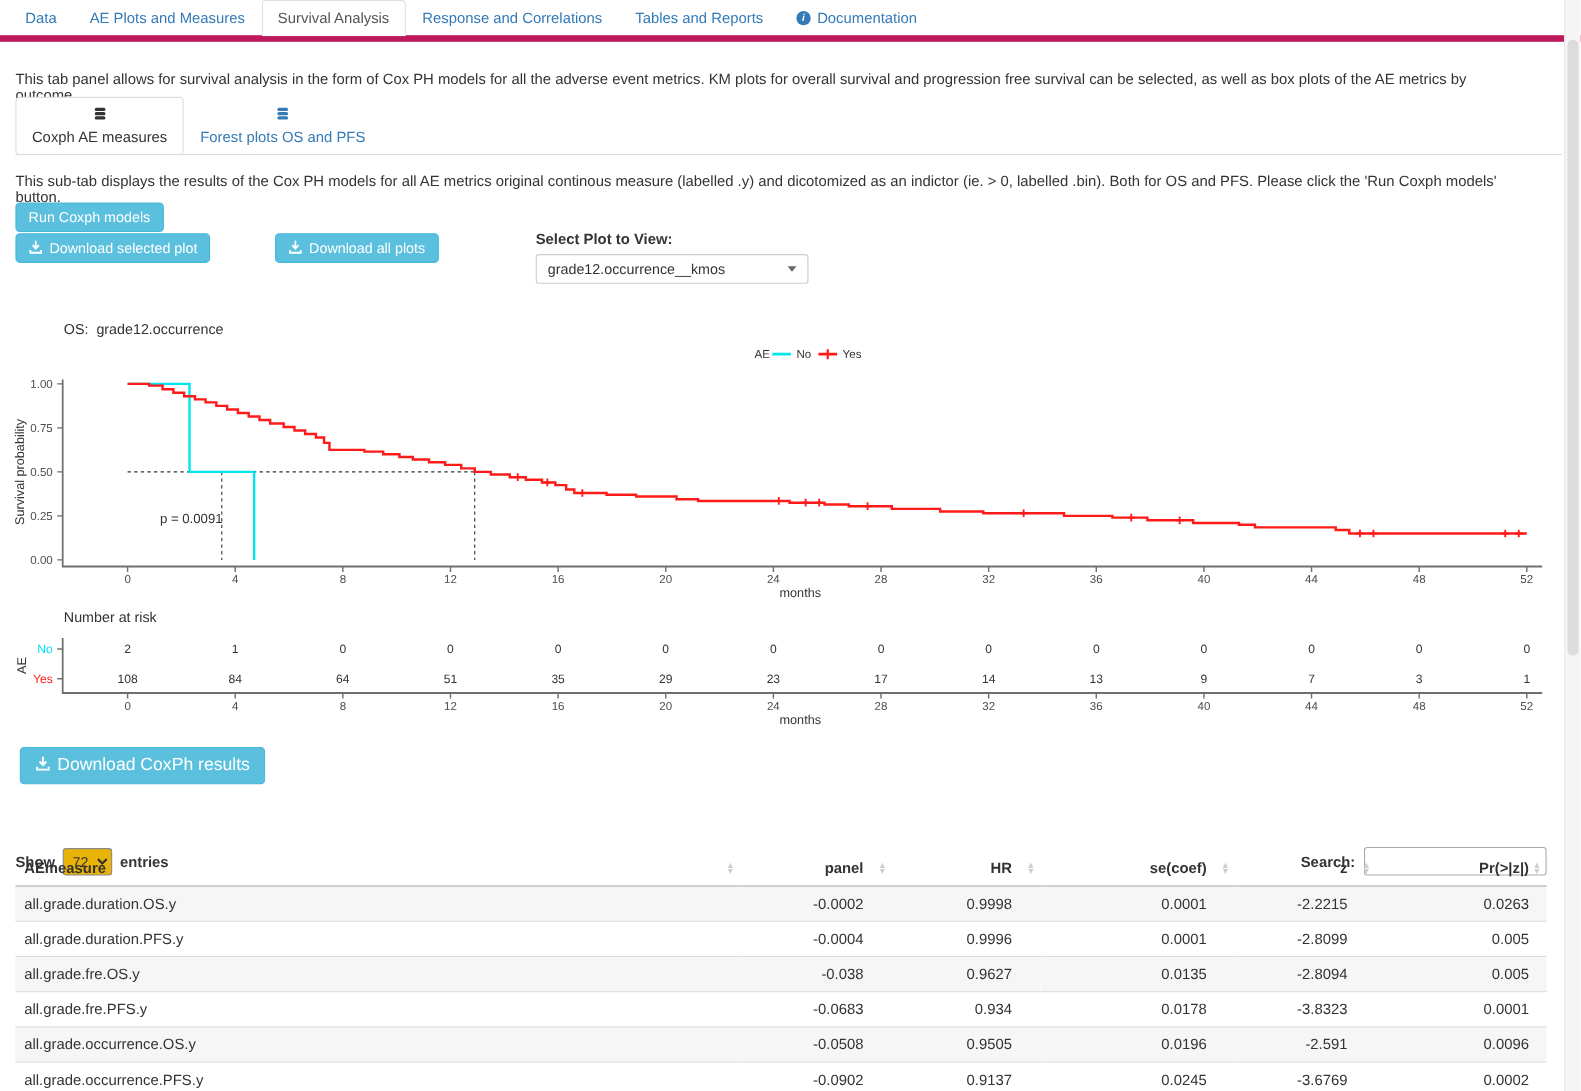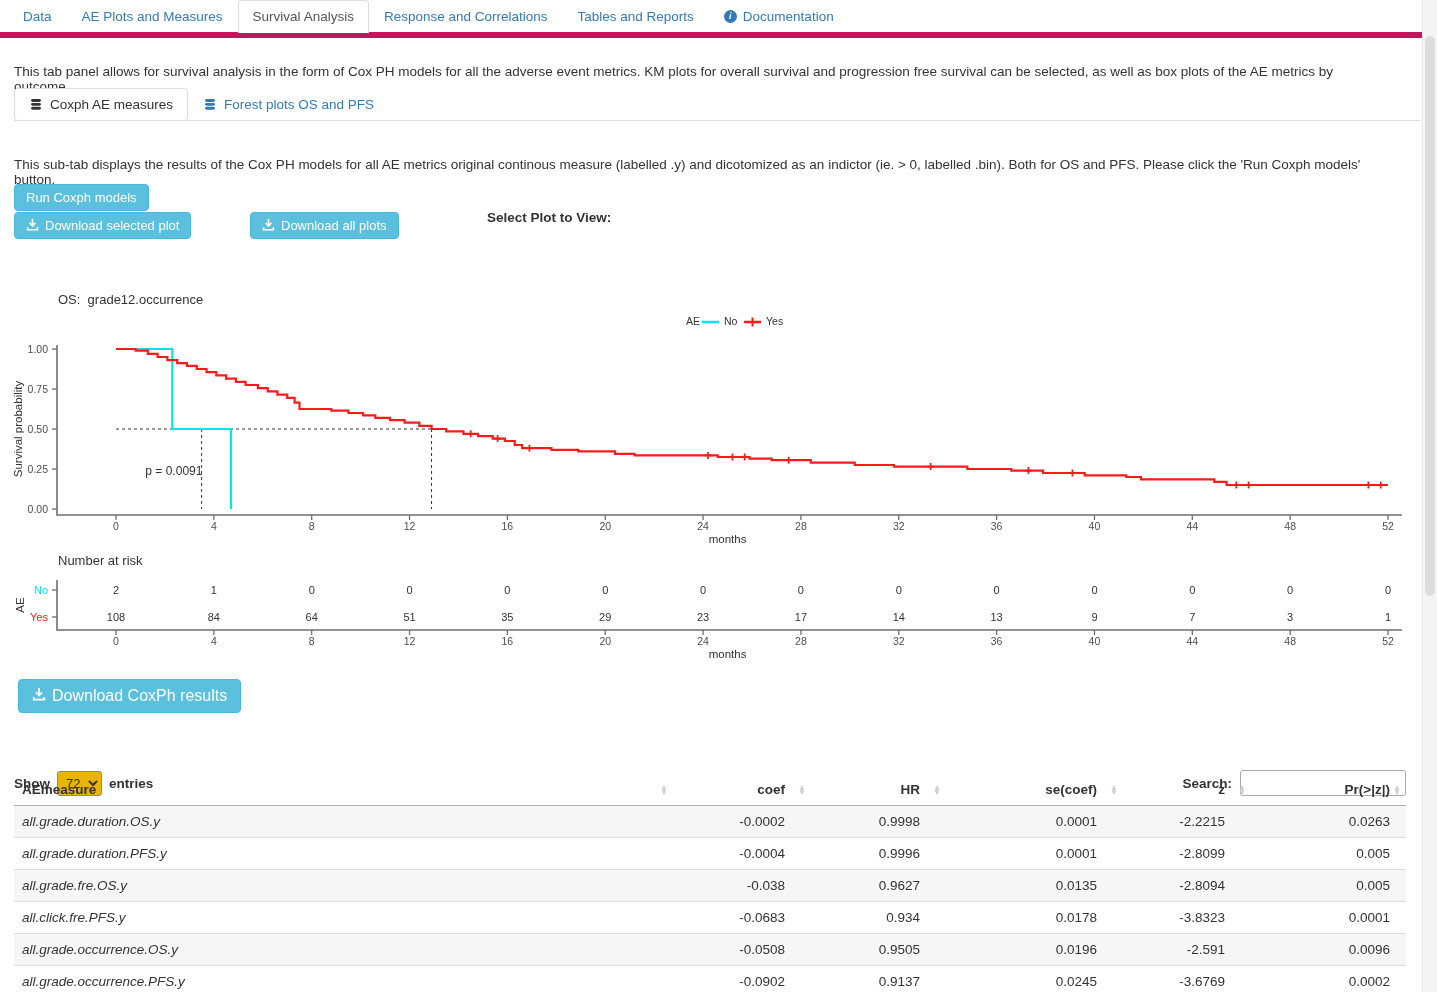--- a/index.html
+++ b/index.html
@@ -21,21 +21,21 @@
   .info-icon { display:inline-block; width:13px; height:13px; border-radius:50%; background:#337ab7;
                color:#fff; font-size:9px; font-weight:bold; text-align:center; line-height:13px; font-style:italic; }
 
   
   #intro { top:64px; left:14px; right:45px; }
   #subintro { top:157px; left:14px; right:45px; }
 
   
   #subtabs { top:88px; left:14px; width:1406px; display:flex; border-bottom:1px solid #ddd; }
   .stab { display:flex; align-items:center; gap:7px; padding:8px 14px; font-size:13.5px; color:#337ab7;
-          border:1px solid transparent; border-radius:4px; margin-bottom:-1px; cursor:pointer; }
+          border:1px solid transparent; border-radius:4px; margin-bottom:-1px; cursor:pointer;flex-direction:column; }
   .stab.active { color:#333; border-color:#ddd; background:#fff; }
   .db-icon { display:inline-flex; }
 
   
   .btn { display:inline-flex; align-items:flex-start; gap:6px; background:#5bc0de; border:1px solid #46b8da;
          color:#fff; border-radius:4px; font-size:13px; padding:5px 11px; cursor:pointer; font-family:inherit; }
   #btn-run { top:184px; left:14px; }
   #btn-dl-sel { top:212px; left:14px; }
   #btn-dl-all { top:212px; left:250px; }
   #btn-dl-res { top:679px; left:18px; padding:7px 13px; font-size:16px; }
@@ -70,21 +70,21 @@
   #dt-table th { font-weight:bold; font-size:13.5px; padding:8px 10px; position:relative;
                  border-bottom:1px solid #ababab; color:#333; }
   #dt-table th.first { text-align:left; padding-left:8px; }
   #dt-table th.num { text-align:right; padding-right:26px; }
   #dt-table th.last { padding-right:16px; }
   .sort-icon { position:absolute; right:5px; top:50%; transform:translateY(-50%); display:flex;
                flex-direction:column; color:#cdcdcd; font-size:8px; line-height:5.5px; }
   #dt-table td { font-size:13.5px; padding:8px 10px; border-bottom:1px solid #ddd; overflow:hidden; }
   #dt-table td.num { text-align:right; padding-right:26px; }
   #dt-table td.last { padding-right:16px; }
-  #dt-table td:first-child { padding-left:8px;font-style:italic; }
+  #dt-table td:first-child { padding-left:8px; }
   #dt-table tr.odd { background:#f6f6f6; }
 
   
   #scrollbar { right:0; top:0; bottom:0; width:15px; background:#f5f5f5; border-left:1px solid #e9e9e9; }
   #scroll-thumb { position:absolute; left:2px; right:2px; top:36px; height:560px; background:#dcdcdc; border-radius:6px; }
 </style>
 </head>
 <body>
 
 <div id="nav-main" class="abs">
@@ -157,20 +157,24 @@
         <path d="M8 1v8"></path>
         <path d="M4.5 6L8 9.8 11.5 6"></path>
         <path d="M2 11.5v3h12v-3"></path>
       </svg>
   </span>
   <span>Download all plots</span>
 </button>
 
 <div id="select-group" class="abs">
   <div id="select-label">Select Plot to View:</div>
+  <div id="plot-select">
+    <span>grade12.occurrence__kmos</span>
+    <span class="caret"></span>
+  </div>
 </div>
 
 <div id="km-title" class="abs">OS:  grade12.occurrence</div>
 <svg id="km-svg" class="abs" width="1410" height="235">
     <text x="686" y="13" font-size="10.5px" fill="#333">AE</text>
     <line x1="702" y1="10" x2="719" y2="10" stroke="#00e5ee" stroke-width="2.5"></line>
     <text x="724" y="13" font-size="10.5px" fill="#333">No</text>
     <line x1="744" y1="10" x2="761" y2="10" stroke="#ff1a1a" stroke-width="2.5"></line>
     <line x1="752.5" y1="5.5" x2="752.5" y2="14.5" stroke="#ff1a1a" stroke-width="2"></line>
     <text x="766" y="13" font-size="10.5px" fill="#333">Yes</text>
@@ -335,21 +339,21 @@
     <col style="width:177px">
       <col style="width:128px">
       <col style="width:155px">
   </colgroup>
   <thead>
     <tr>
       <th class="first"><span>AEmeasure</span><span class="sort-icon">
             <span>▲</span>
             <span>▼</span>
           </span></th>
-      <th class="num"><span>coef</span><span class="sort-icon">
+      <th class="num"><span>panel</span><span class="sort-icon">
             <span>▲</span>
             <span>▼</span>
           </span></th>
       <th class="num"><span>HR</span><span class="sort-icon">
             <span>▲</span>
             <span>▼</span>
           </span></th>
       <th class="num"><span>se(coef)</span><span class="sort-icon">
             <span>▲</span>
             <span>▼</span>
@@ -383,21 +387,21 @@
       </tr>
       <tr class="odd">
         <td>all.grade.fre.OS.y</td>
         <td class="num">-0.038</td>
         <td class="num">0.9627</td>
         <td class="num">0.0135</td>
         <td class="num">-2.8094</td>
         <td class="num last">0.005</td>
       </tr>
       <tr class="even">
-        <td>all.click.fre.PFS.y</td>
+        <td>all.grade.fre.PFS.y</td>
         <td class="num">-0.0683</td>
         <td class="num">0.934</td>
         <td class="num">0.0178</td>
         <td class="num">-3.8323</td>
         <td class="num last">0.0001</td>
       </tr>
       <tr class="odd">
         <td>all.grade.occurrence.OS.y</td>
         <td class="num">-0.0508</td>
         <td class="num">0.9505</td>

